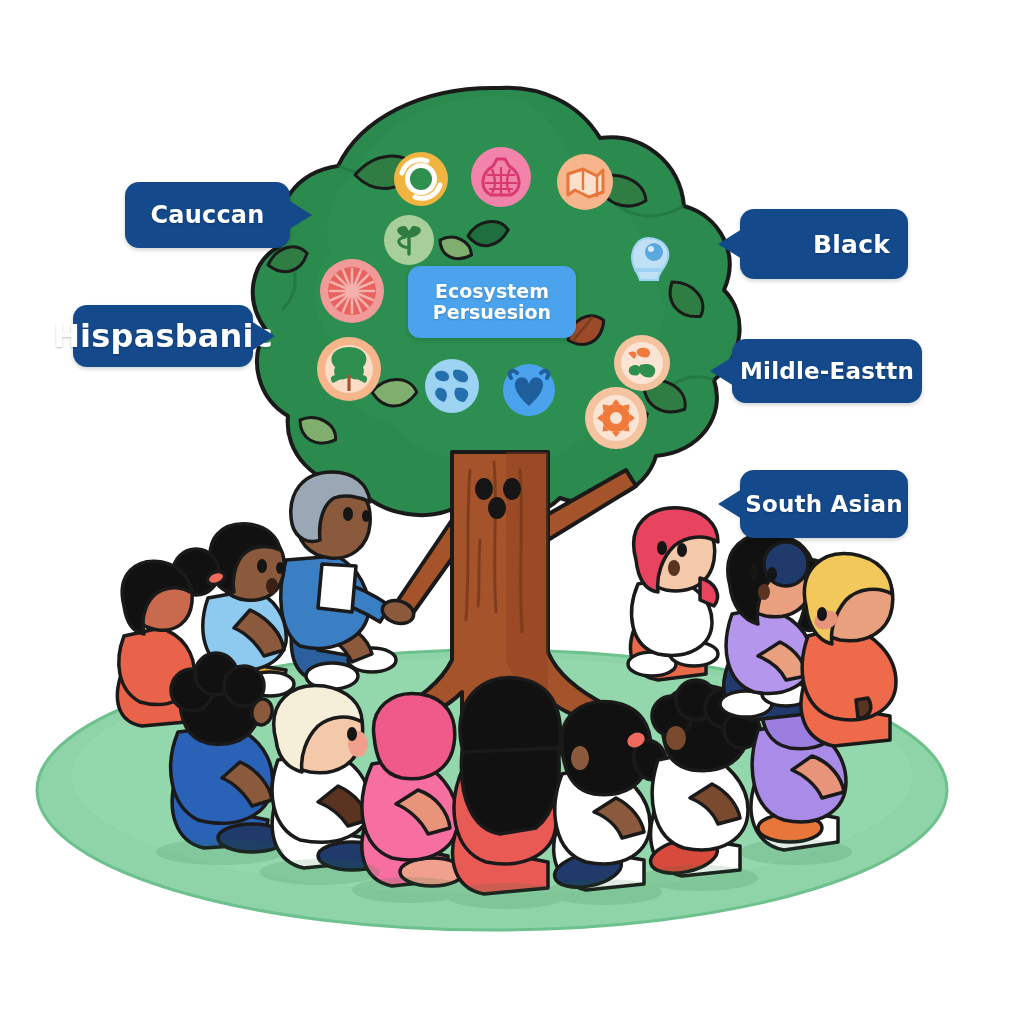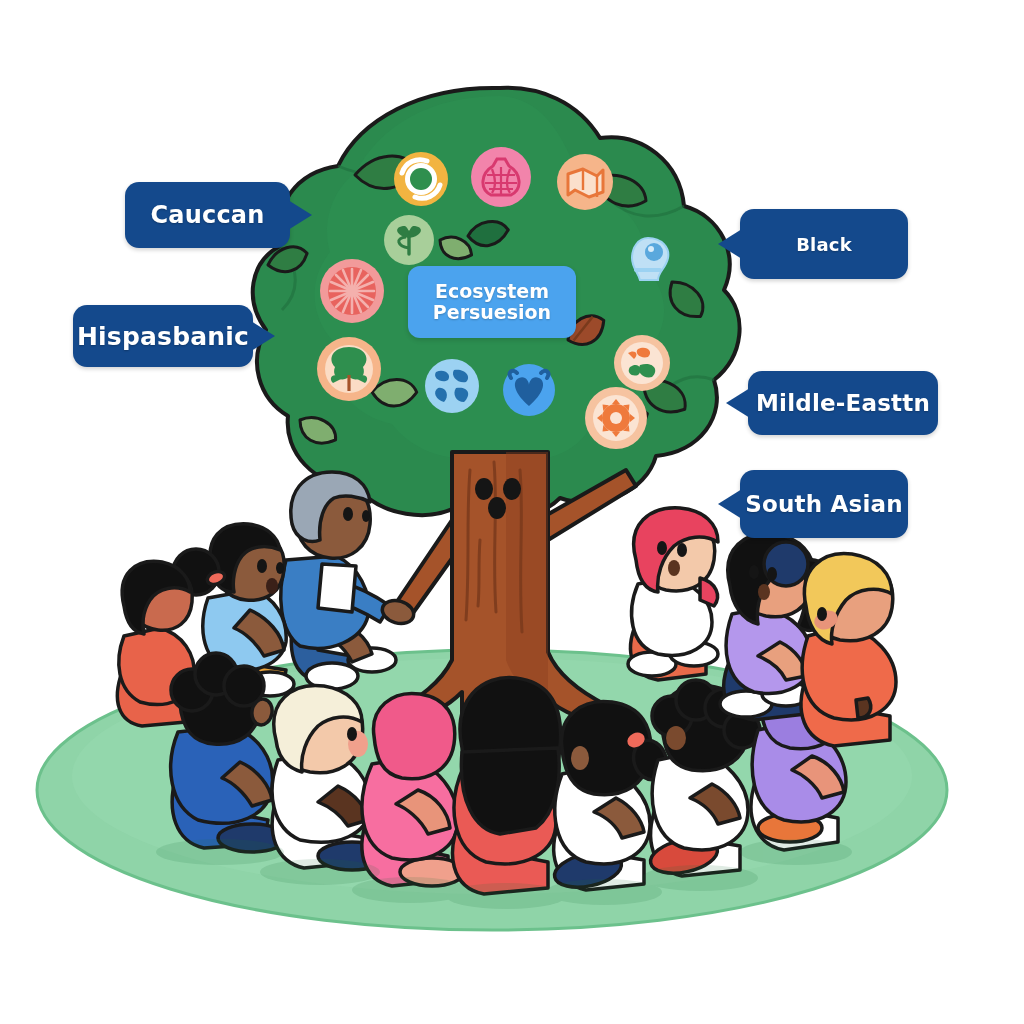--- a/index.html
+++ b/index.html
@@ -59,24 +59,24 @@
     border-left: 24px solid #14498c;
   }
   .callout.left-tail .tail {
     left: -22px;
     top: 50%;
     margin-top: -15px;
     border-right: 24px solid #14498c;
   }
 
   #callout-caucasian   { left: 125px; top: 182px; width: 165px; height: 66px;  font-size: 24px; }
-  #callout-hispanic    { left:  73px; top: 305px; width: 180px; height: 62px;  font-size: 25px; }
+  #callout-hispanic    { left:  73px; top: 305px; width: 180px; height: 62px;  font-size: 32px; }
   #callout-middle-left { left: 126px; top: 430px; width: 170px; height: 62px;  font-size: 22px; }
-  #callout-black       { left: 740px; top: 209px; width: 168px; height: 70px;  font-size: 18px; }
-  #callout-middle-east { left: 748px; top: 339px; width: 190px; height: 64px;  font-size: 23px; margin-top: 32px; }
+  #callout-black       { left: 740px; top: 209px; width: 168px; height: 70px;  font-size: 25px; justify-content: flex-end; }
+  #callout-middle-east { left: 732px; top: 339px; width: 190px; height: 64px;  font-size: 23px; }
   #callout-south-asian { left: 740px; top: 470px; width: 168px; height: 68px;  font-size: 23px; text-align: right; }
 
   
   #center-banner {
     position: absolute;
     left: 408px;
     top: 266px;
     width: 168px;
     height: 72px;
     background: #4ba3ee;

